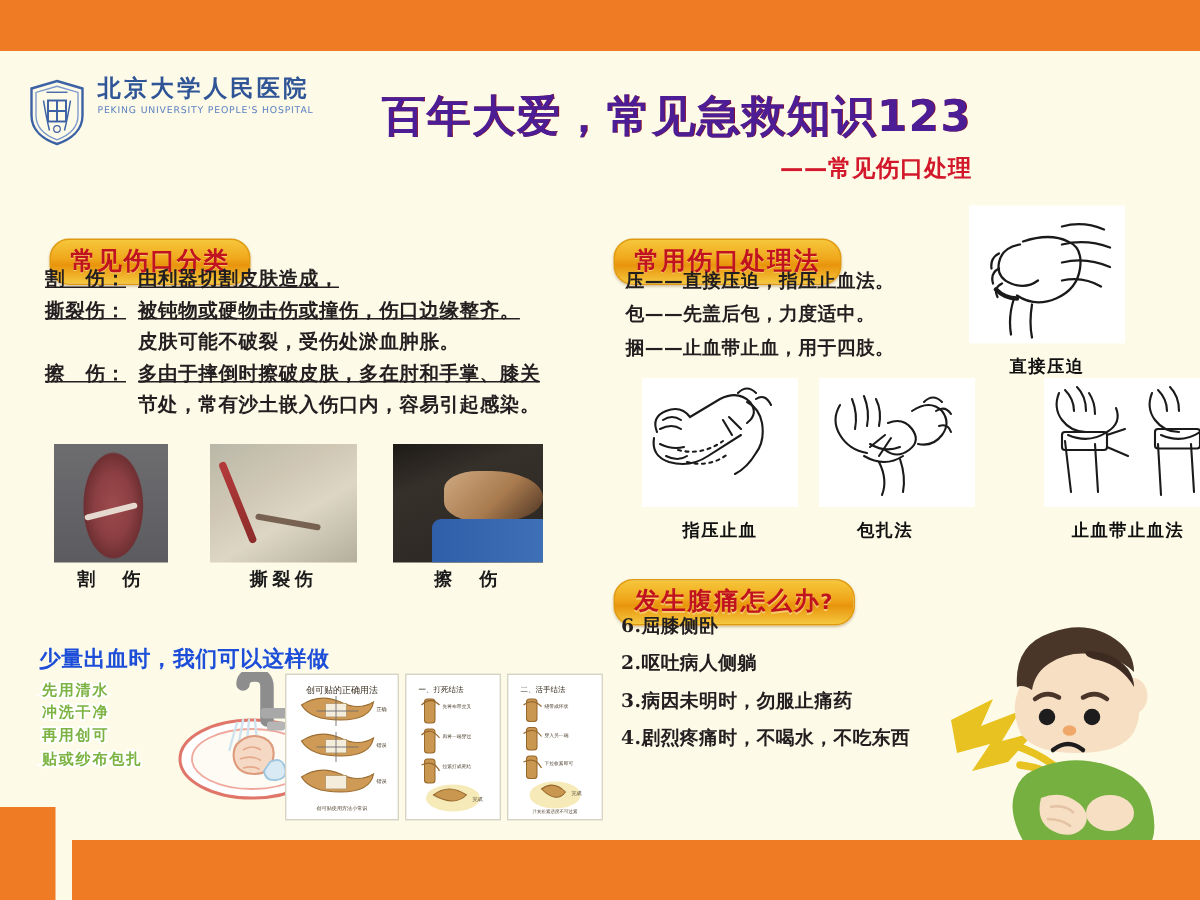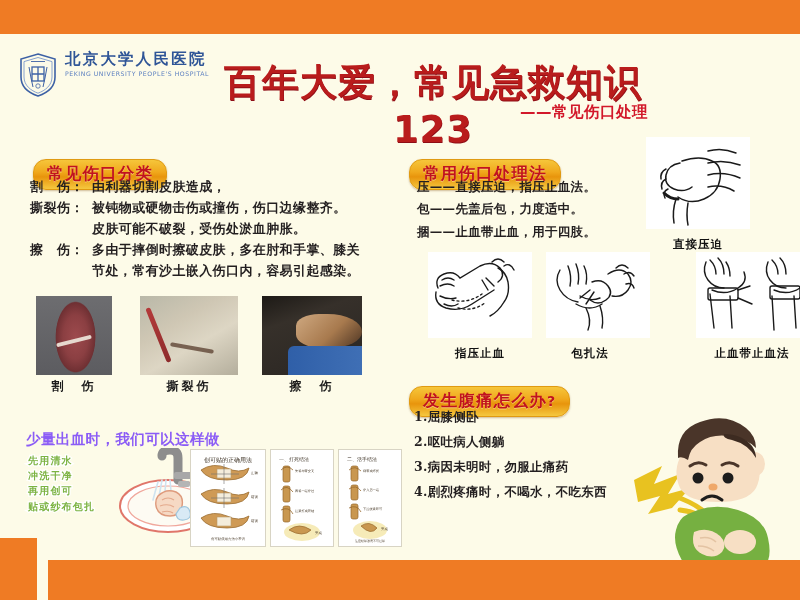--- a/index.html
+++ b/index.html
@@ -19,22 +19,22 @@
 
   
   .logo-wrap{position:absolute;left:18px;top:52px;display:flex;align-items:flex-start;gap:7px;}
   .crest{width:40px;height:46px;flex:0 0 auto;}
   .logo-text{display:flex;flex-direction:column;line-height:1;}
   .logo-cn{font-size:15.5px;color:#2f5597;letter-spacing:2.2px;font-weight:700;
            font-family:"DejaVu Sans","Liberation Sans",sans-serif;}
   .logo-en{font-size:6.2px;color:#5b7fc0;letter-spacing:0.55px;margin-top:3px;}
 
   .main-title{
-    position:absolute;left:218px;top:58px;width:430px;text-align:center;
-    font-size:37px;font-weight:700;color:#b91c1c;letter-spacing:1px;
+    position:absolute;left:218px;top:58px;width:430px;text-align:right;
+    font-size:29px;font-weight:700;color:#4c1d95;letter-spacing:1px;
     text-shadow:0.5px 0.5px 0 #8e0d16;
   }
   .sub-title{
     position:absolute;left:218px;top:102px;width:430px;text-align:right;
     font-size:15.5px;font-weight:700;color:#d2182a;letter-spacing:0.5px;
   }
 
   
   .pill{
     display:inline-block;padding:3px 13px 4px;border-radius:13px;
@@ -51,21 +51,21 @@
   #h-classify{position:absolute;left:33px;top:143px;}
   #h-methods{position:absolute;left:409px;top:143px;}
   #h-abdominal{position:absolute;left:409px;top:370px;}
 
   
   .classify-body{
     position:absolute;left:30px;top:176px;width:360px;
     font-size:13px;color:#231f20;line-height:1.62;
     font-family:"DejaVu Serif","Liberation Serif",serif;font-weight:700;
   }
-  .cl-row{display:flex;white-space:nowrap;}
+  .cl-row{display:flex;white-space:nowrap;text-decoration:underline;}
   .cl-term{width:62px;flex:0 0 auto;letter-spacing:0.5px;}
   .cl-def{letter-spacing:0.4px;}
   .cl-cont{padding-left:62px;letter-spacing:0.4px;white-space:nowrap;}
 
   
   .photo-row{position:absolute;left:36px;top:296px;width:356px;height:112px;}
   .photo-item{position:absolute;top:0;text-align:center;}
   .photo-box{border:0;display:block;}
   .photo-cap{font-size:12px;color:#1b1b1b;font-weight:700;margin-top:3px;
              font-family:"DejaVu Serif","Liberation Serif",serif;letter-spacing:3px;}
@@ -117,21 +117,21 @@
   
   .abd-body{
     position:absolute;left:414px;top:404px;width:300px;
     font-size:12.5px;color:#231f20;line-height:2.0;font-weight:700;
     font-family:"DejaVu Serif","Liberation Serif",serif;letter-spacing:0.3px;
     white-space:nowrap;
   }
 
   
   .bleed-title{
-    position:absolute;left:26px;top:430px;font-size:14.5px;font-weight:700;color:#8b5cf6;
+    position:absolute;left:26px;top:430px;font-size:14.5px;font-weight:700;color:#1d4ed8;
     letter-spacing:0.4px;white-space:nowrap;
   }
   .bleed-steps{position:absolute;left:28px;top:453px;line-height:1.52;}
   .bleed-steps div{
     font-size:10px;font-weight:700;color:#7cb342;letter-spacing:1.2px;
     -webkit-text-stroke:2.4px #fff;paint-order:stroke fill;white-space:nowrap;
   }
   .faucet{position:absolute;left:112px;top:448px;width:112px;height:96px;}
 
   
@@ -278,21 +278,21 @@
       </g>
     </svg>
     <div class="art-cap">止血带止血法</div>
   </div>
 
   <div id="h-abdominal">
     <span class="pill"><span>发生腹痛怎么办</span><span class="qmark">?</span></span>
   </div>
 
   <div class="abd-body">
-    <div>1.屈膝侧卧</div>
+    <div>6.屈膝侧卧</div>
     <div>2.呕吐病人侧躺</div>
     <div>3.病因未明时，勿服止痛药</div>
     <div>4.剧烈疼痛时，不喝水，不吃东西</div>
   </div>
 
   <div class="bleed-title">少量出血时，我们可以这样做</div>
 
   <div class="bleed-steps">
     <div>先用清水</div>
     <div>冲洗干净</div>

